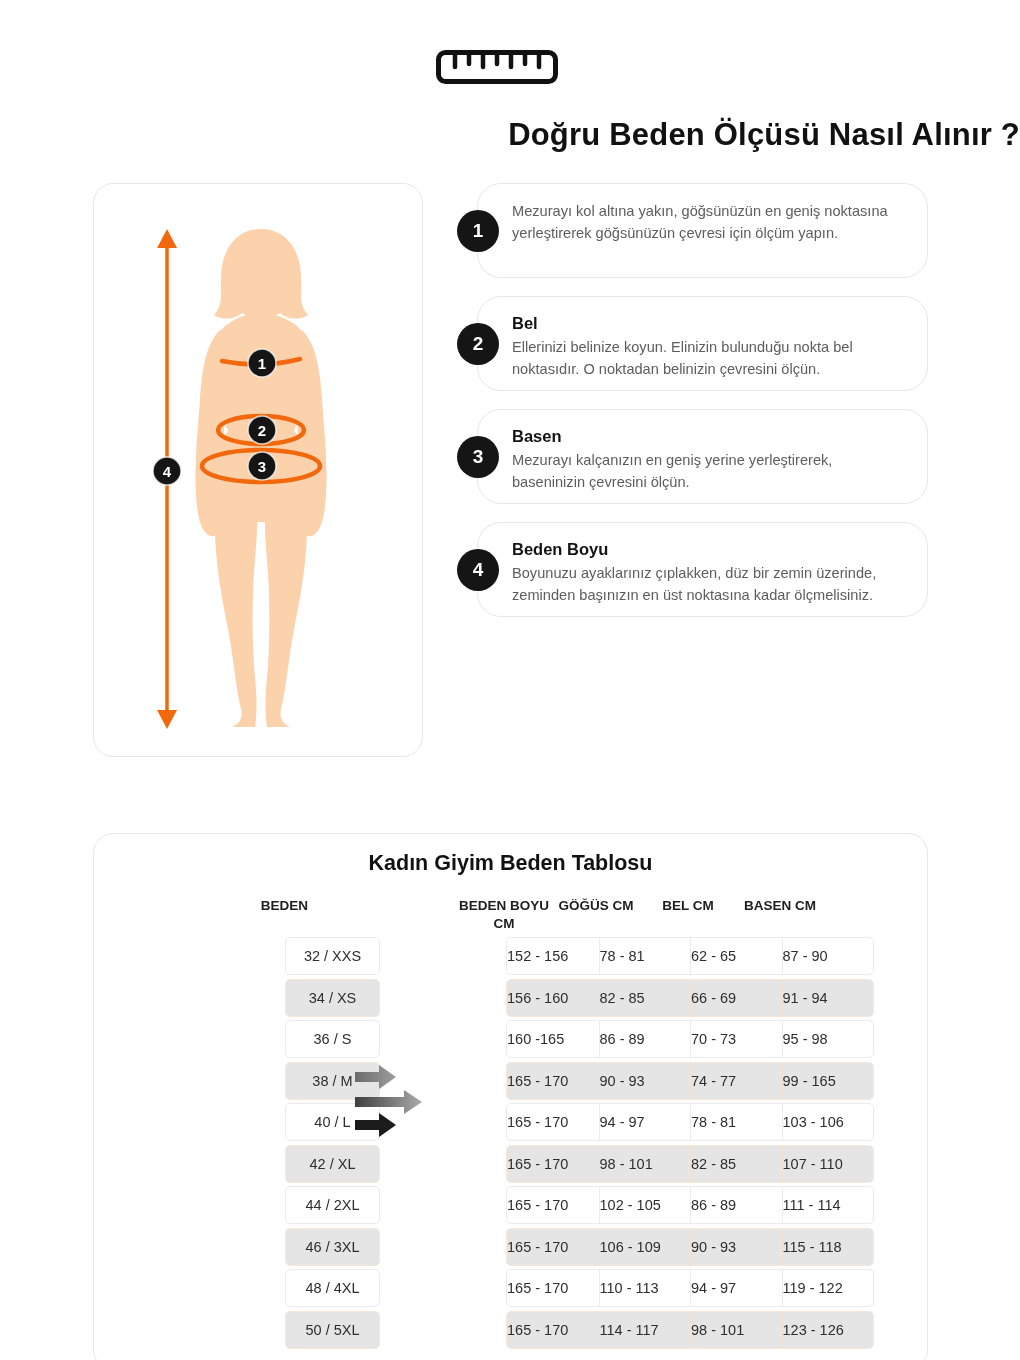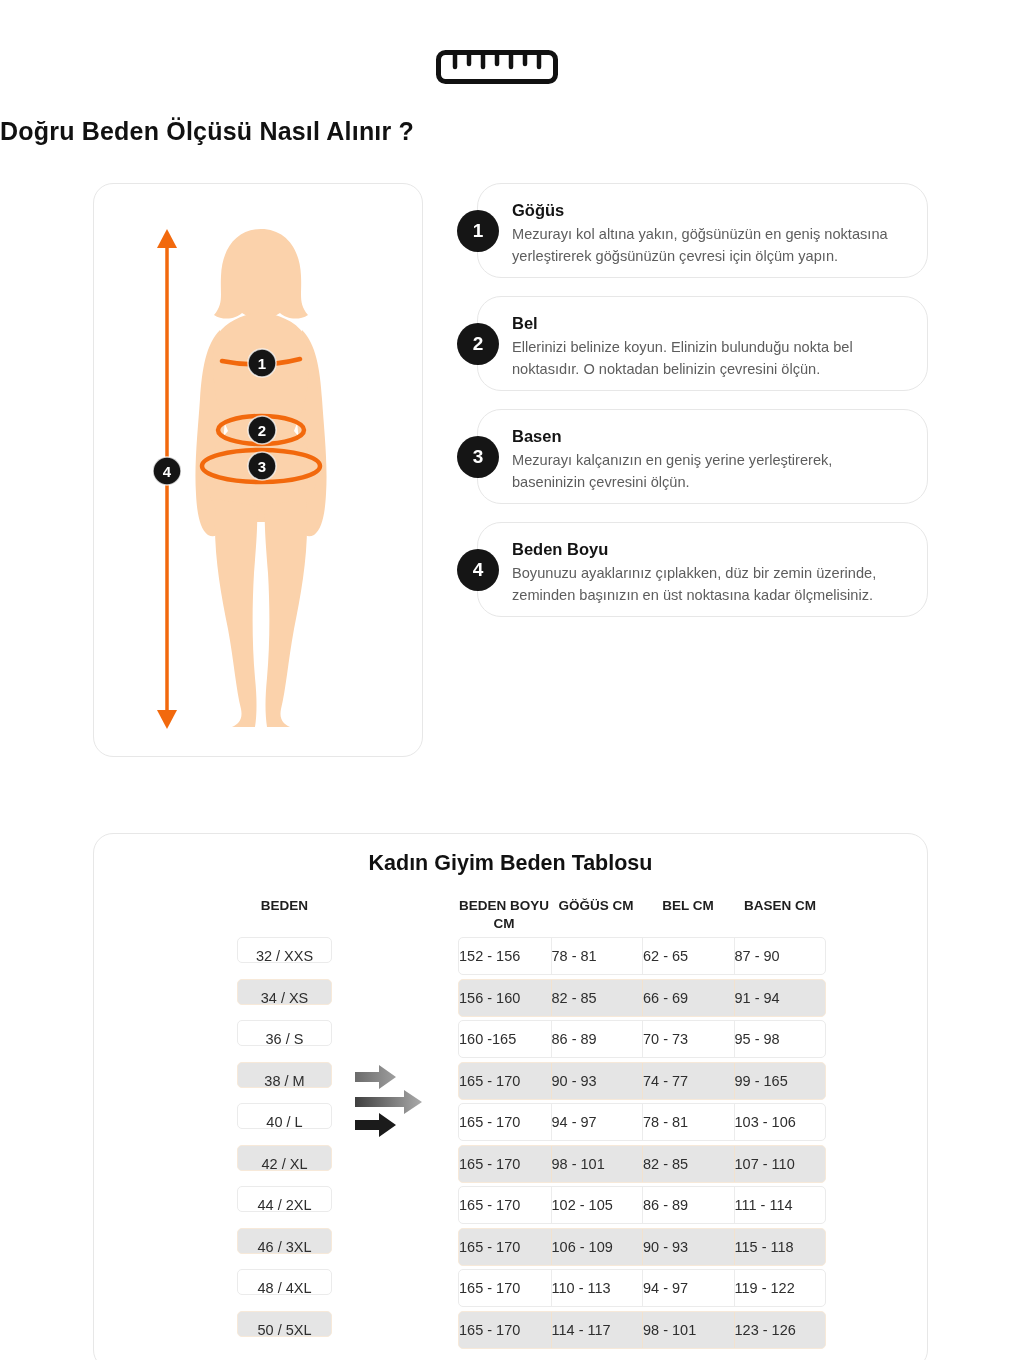--- a/index.html
+++ b/index.html
@@ -7,21 +7,21 @@
   .page {
     position:relative; width:1020px; height:1360px; margin:0 auto;
     background:#ffffff; overflow:hidden;
     font-family:"Liberation Sans","DejaVu Sans",sans-serif;
     color:#141414;
   }
   
   .ruler-wrap { position:absolute; top:50px; left:436px; width:122px; height:34px; }
   .page-title {
     position:absolute; top:117px; left:0; width:100%;
-    text-align:left; font-size:25px; font-weight:bold; color:#111;
+    text-align:right; font-size:31px; font-weight:bold; color:#111;
     letter-spacing:.2px;
   }
   
   .figure-card {
     position:absolute; left:93px; top:183px; width:330px; height:574px;
     border:1.5px solid #e7e7e7; border-radius:20px; background:#fff;
   }
   .figure-card svg { position:absolute; left:0; top:0; }
   
   .steps { position:absolute; left:477px; top:183px; width:451px; }
@@ -45,22 +45,22 @@
   }
   .tbl-title { padding-top:17px; text-align:center; font-size:21.5px; font-weight:bold; color:#111; }
   .thead { display:flex; margin:21px 0 0 143px; }
   .th { font-size:13.5px; font-weight:600; color:#1e1e1e; text-align:center; line-height:1.35; }
   .th.size-col { width:95px; }
   .th.val-col  { width:92px; }
   .th-spacer   { width:126px; }
   .rows { margin:4px 0 0 143px; }
   .trow { display:flex; margin-bottom:3.5px; font-size:14.5px; color:#2e2e2e; }
   .beden-cell {
-    width:95px; height:26px; line-height:37px; text-align:center;
-    background:#fff; border:1px solid #ebebeb; border-radius:5px;
+    width:95px; height:38px; line-height:37px; text-align:center;
+    background:#fff; border:1px solid #ebebeb; border-radius:5px;margin-left:48px;
   }
   .row-spacer { width:126px; }
   .vals {
     width:368px; height:38px; display:flex;
     background:#fff; border:1px solid #ebebeb; border-radius:5px;
   }
   .vcell { width:92px; line-height:36px; text-align:left; border-left:1px solid #ececec; }
   .vcell:first-child { border-left:none; }
   .trow.alt .beden-cell,
   .trow.alt .vals { background:#e5e5e5; border-color:#f7e9d9; }
@@ -152,21 +152,20 @@
           <text x="73" y="292.5" fill="#fff">4</text>
         </g>
       </g>
     </svg>
   </div>
 
   <div class="steps">
 
     <div class="step-card">
       <div class="badge">1</div>
-      <div class="step-title">Göğüs</div>
       <div class="step-text">Mezurayı kol altına yakın, göğsünüzün en geniş noktasına yerleştirerek göğsünüzün çevresi için ölçüm yapın.</div>
     </div>
 
     <div class="step-card">
       <div class="badge">2</div>
       <div class="step-title">Bel</div>
       <div class="step-text">Ellerinizi belinize koyun. Elinizin bulunduğu nokta bel noktasıdır. O noktadan belinizin çevresini ölçün.</div>
     </div>
 
     <div class="step-card">

